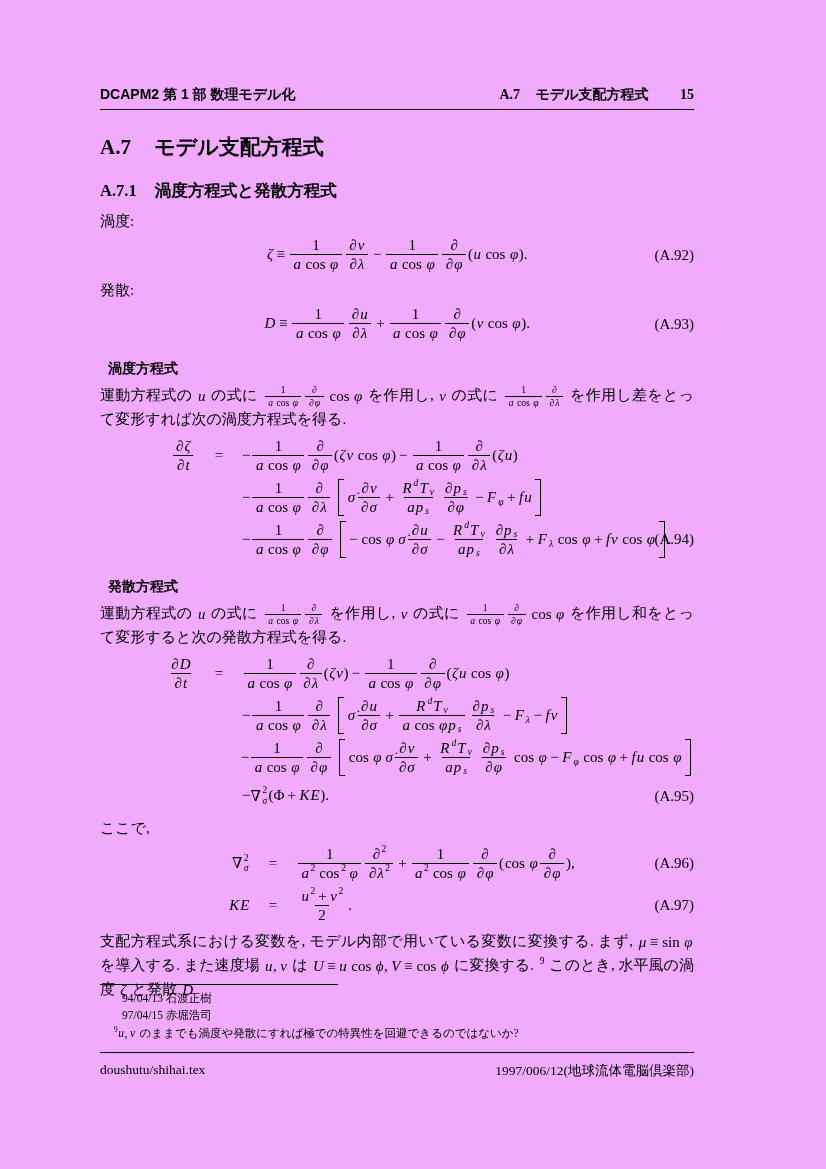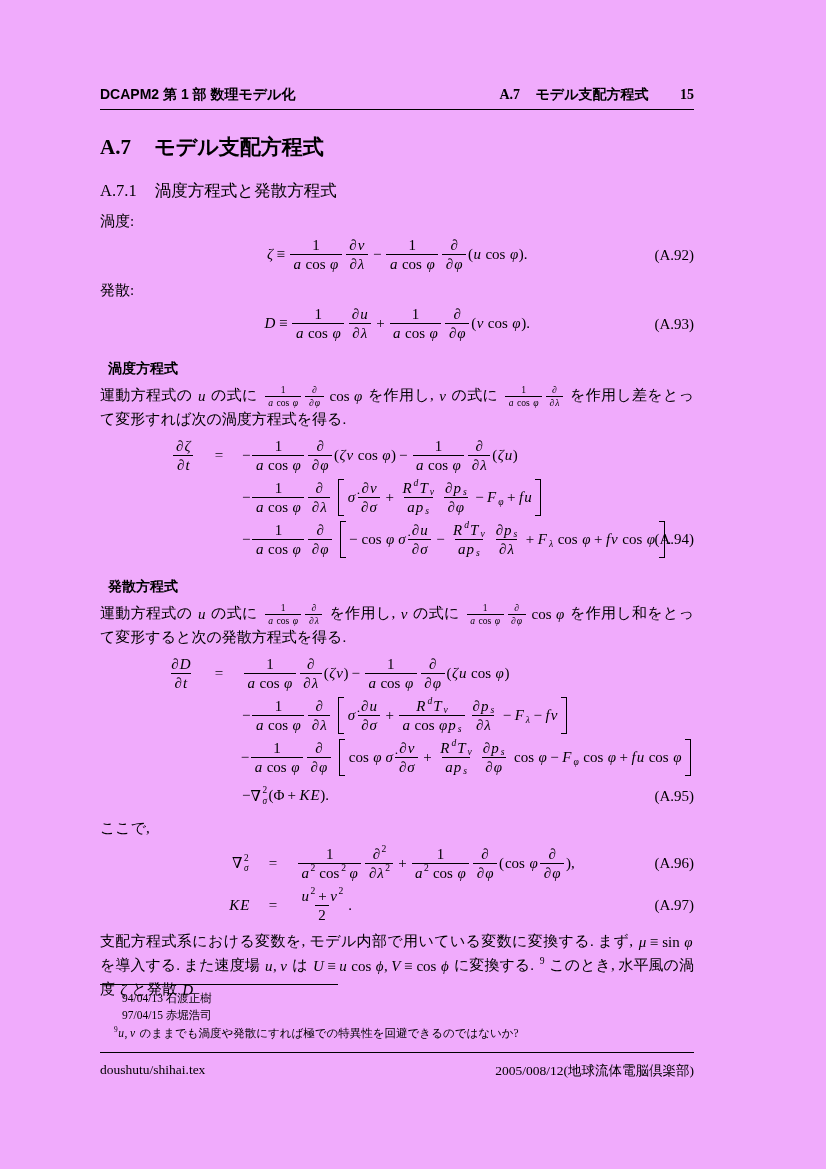--- a/index.html
+++ b/index.html
@@ -10,21 +10,21 @@
   
   .pheader{margin-top:86px;display:flex;justify-content:space-between;align-items:baseline;
            border-bottom:1px solid #000;padding-bottom:5px;font-size:14px;font-weight:bold;}
   .jp-bold{font-family:"Liberation Sans","DejaVu Sans",sans-serif;}
   .h-right .h-title{margin-left:12px;}
   .h-right .h-page{margin-left:28px;}
 
   
   .sec{margin:24px 0 0;font-size:21px;font-weight:bold;line-height:1.25;}
   .sec .t{margin-left:18px;}
-  .sub{margin:20px 0 0;font-size:16.5px;font-weight:normal;line-height:1.25;}
+  .sub{margin:20px 0 0;font-size:16.5px;font-weight:bold;line-height:1.25;}
   .sub .t{margin-left:14px;}
   .sub2{margin-top:30px;}
   .parhead{margin:14px 8px 0;font-size:14px;font-weight:bold;}
   .parhead2{margin-top:20px;}
 
   
   .body{margin:6px 0 0;font-size:15px;line-height:1.55;text-align:justify;}
   .eqlabel{margin:10px 0 0;font-size:15px;}
   .eqlabel2{margin-top:4px;}
   .here{margin-top:6px;}
@@ -1393,16 +1393,16 @@
             <span class="msp"></span>
             <span class="mi">v</span>
           </span>
         </span> のままでも渦度や発散にすれば極での特異性を回避できるのではないか?</div>
   </div>
 
   <div class="pfooter">
     <div class="ftrule"></div>
     <div class="ftline">
       <span>doushutu/shihai.tex</span>
-      <span>2005/008/12(地球流体電脳倶楽部)</span>
+      <span>1997/006/12(地球流体電脳倶楽部)</span>
     </div>
   </div>
 </div>
 
 </body></html>

